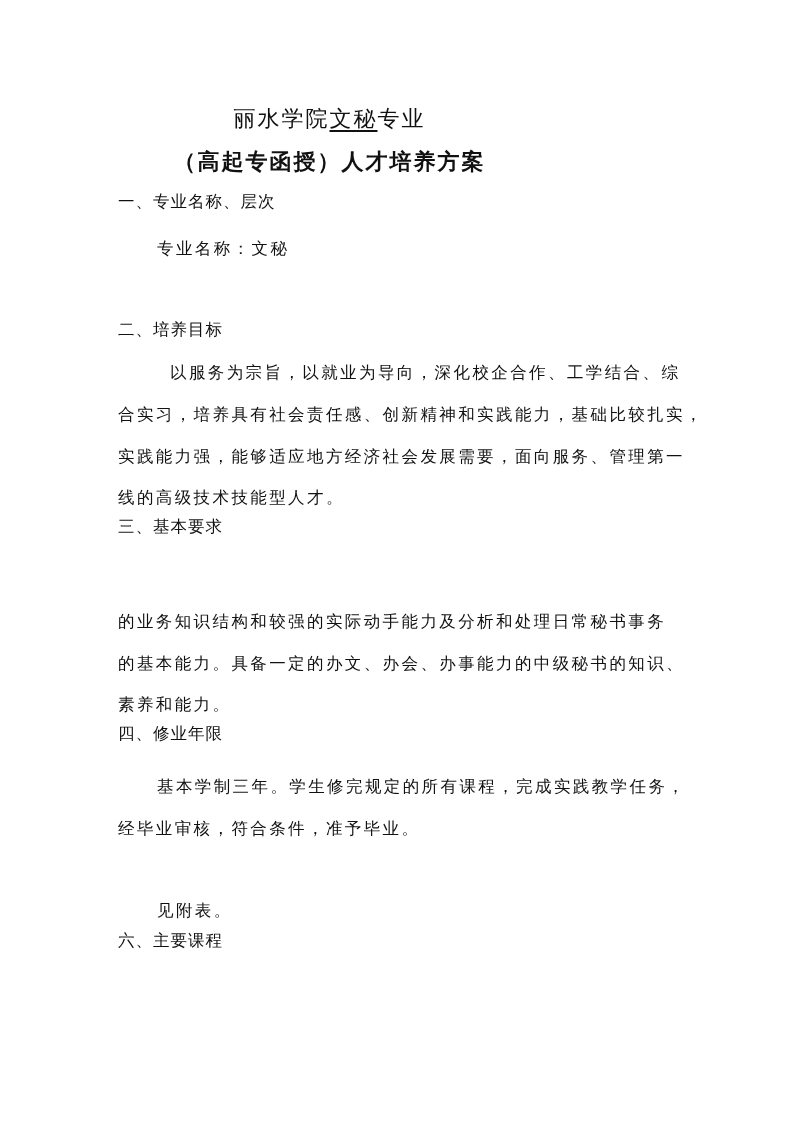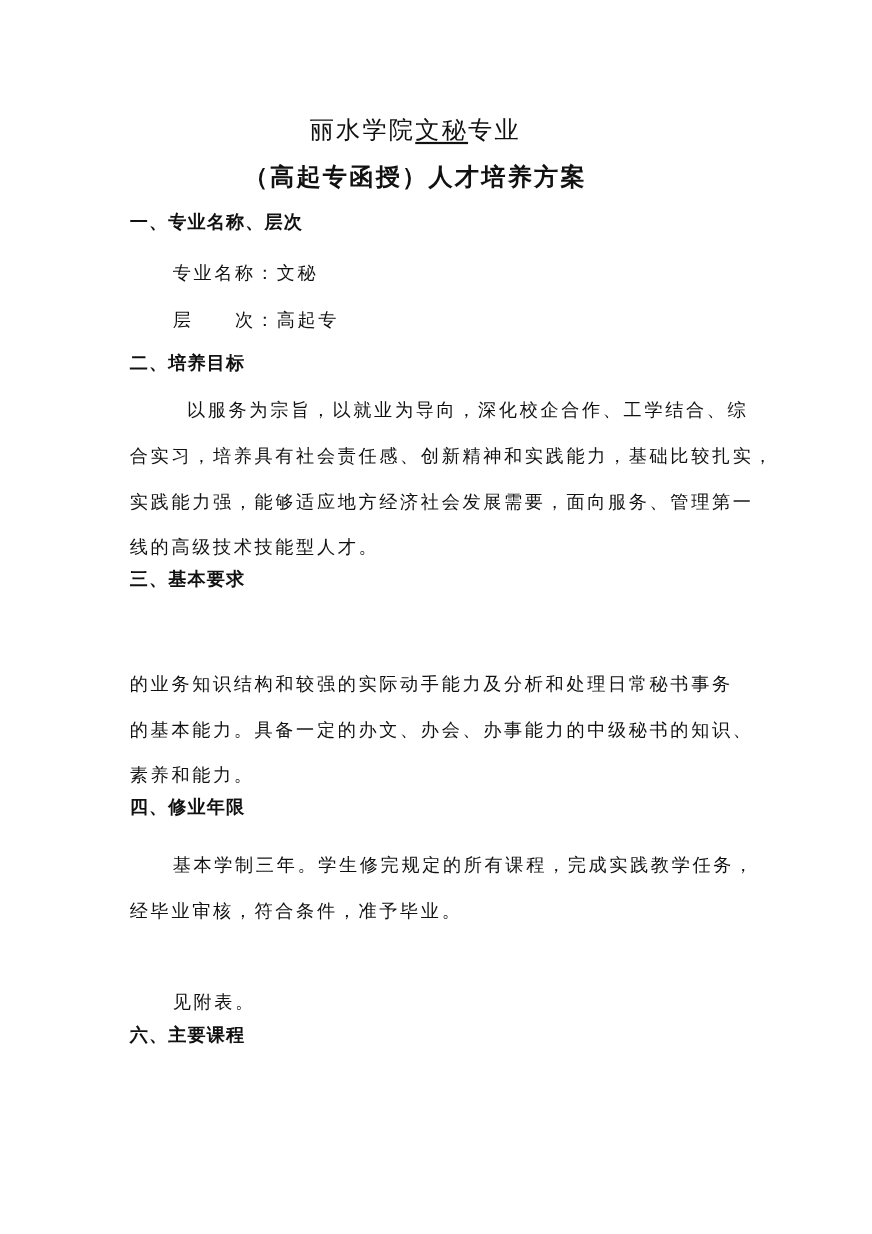--- a/index.html
+++ b/index.html
@@ -1,39 +1,38 @@
 <!DOCTYPE html>
 <html><head>
 <meta charset="utf-8">
 <style>
   html, body { margin: 0; padding: 0; background: #ffffff; }
   body { width: 793px; height: 1122px; position: relative; overflow: hidden;
          font-family: "DejaVu Serif", "Liberation Serif", serif; color: #111111; }
   .page { position: absolute; left: 0; top: 0; width: 793px; height: 1122px; background: #ffffff; }
   .title { position: absolute; left: 0; width: 659px; text-align: center;
-           font-size: 22px; letter-spacing: 2px; line-height: 30px; padding-left: 48px; }
+           font-size: 22px; letter-spacing: 2px; line-height: 30px; }
   .t1 { top: 104px; }
   .t2 { top: 146px; font-weight: bold; }
   .u { text-decoration: underline; text-underline-offset: 4px; }
-  .h { position: absolute; left: 118px; font-size: 16.5px; font-weight: bold; line-height: 22px; letter-spacing: 1px; }
+  .h { position: absolute; left: 118px; font-size: 16.5px; font-weight: normal; line-height: 22px; letter-spacing: 1px; }
   .p { position: absolute; left: 118px; width: 558px; font-size: 16.5px; line-height: 22px; letter-spacing: 2.4px; white-space: nowrap; margin-top: 12px; }
   .ind { left: 157px; }
   .ind2 { left: 170px; }
 </style>
 </head>
 <body>
 
 <div class="page">
 
   <div class="title t1"><span>丽水学院</span><span class="u">文秘</span><span>专业</span></div>
   <div class="title t2">（高起专函授）人才培养方案</div>
 
   <div class="h" style="top:191px">一、专业名称、层次</div>
   <div class="p ind" style="top:226px">专业名称：文秘</div>
-  <div class="p ind" style="top:268px">层　　次：高起专</div>
 
   <div class="h" style="top:319px">二、培养目标</div>
   <div class="p ind2" style="top:350px">以服务为宗旨，以就业为导向，深化校企合作、工学结合、综</div>
   <div class="p" style="top:434px">实践能力强，能够适应地方经济社会发展需要，面向服务、管理第一</div>
   <div class="p" style="top:392px">合实习，培养具有社会责任感、创新精神和实践能力，基础比较扎实，</div>
   <div class="p" style="top:475px">线的高级技术技能型人才。</div>
 
   <div class="h" style="top:516px">三、基本要求</div>
   <div class="p" style="top:599px">的业务知识结构和较强的实际动手能力及分析和处理日常秘书事务</div>
   <div class="p" style="top:641px">的基本能力。具备一定的办文、办会、办事能力的中级秘书的知识、</div>

